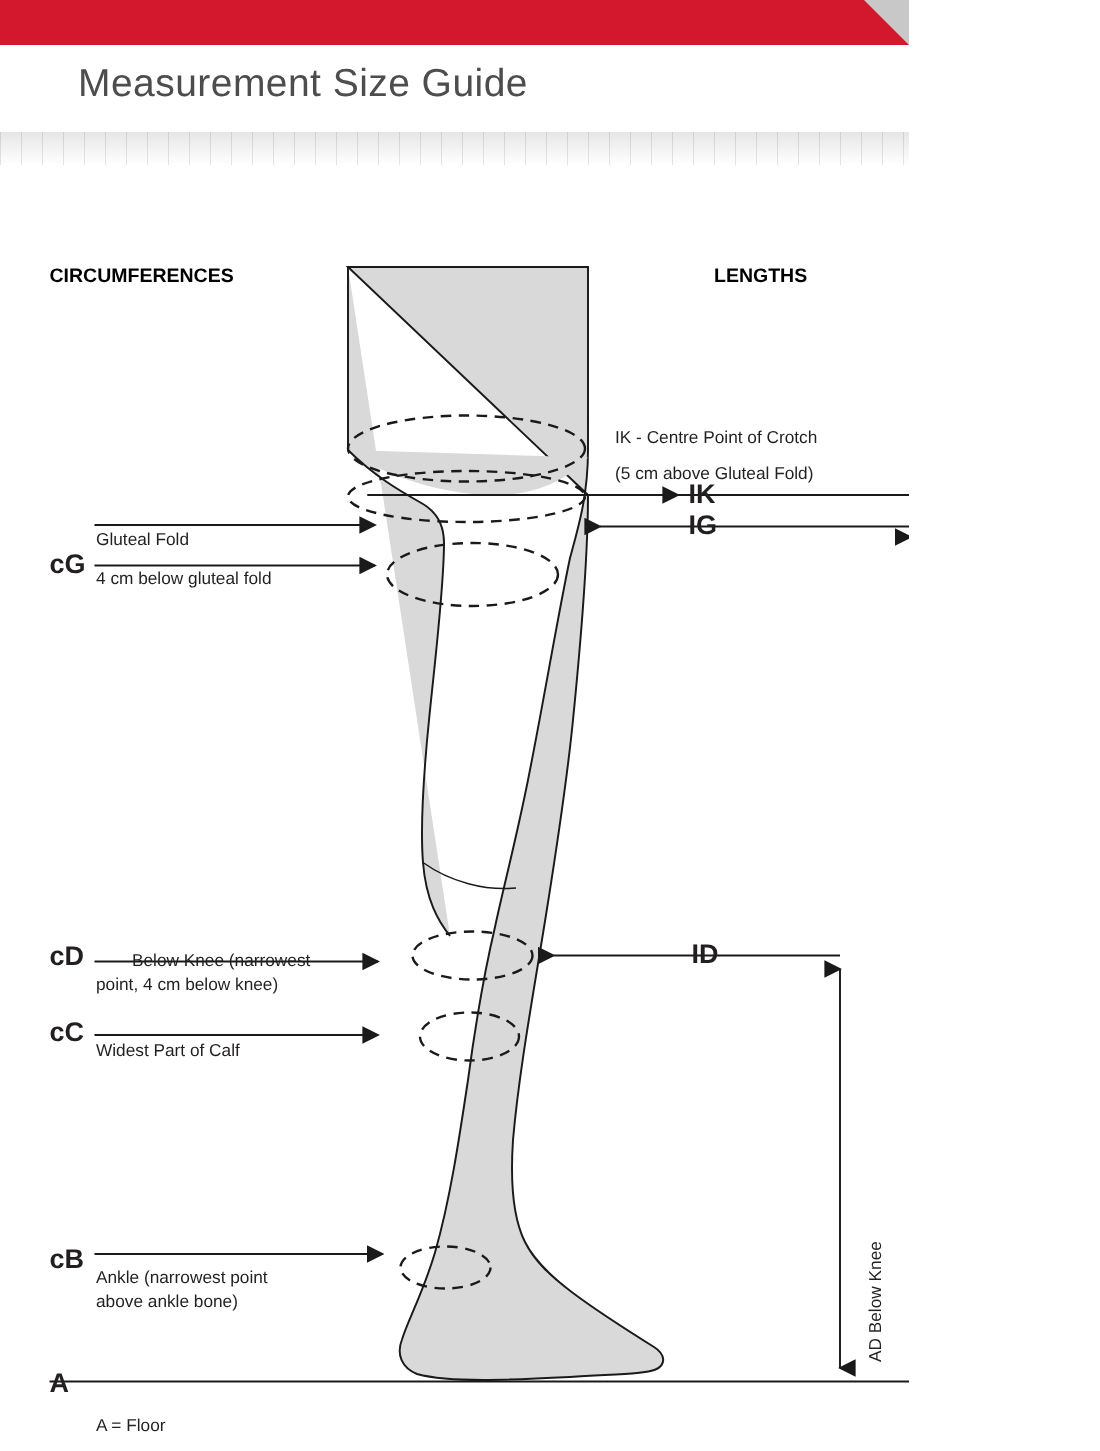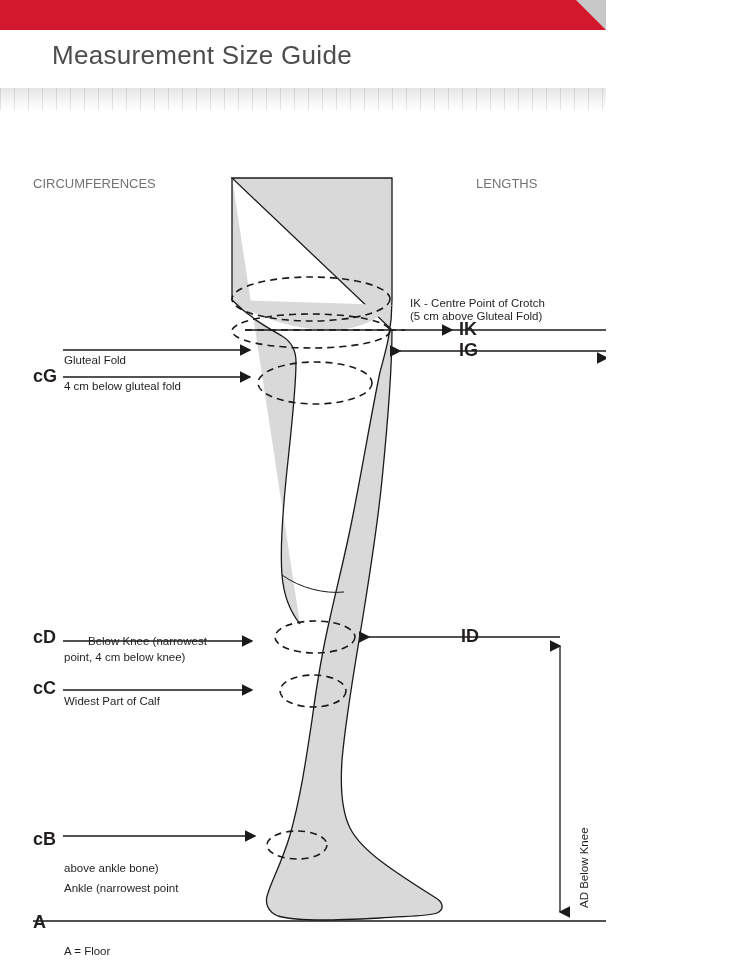--- a/index.html
+++ b/index.html
@@ -67,22 +67,22 @@
     position: absolute;
     left: 0; top: 110px;
     width: 733px; height: 30px;
     background: linear-gradient(#ffffff, #ffffff);
   }
 
   
   .section-label {
     position: absolute;
     font-size: 13px;
-    font-weight: normal;
-    color: #737373;
+    font-weight: bold;
+    color: #000000;
     white-space: nowrap;
   }
   #lbl-circ { left: 33px; top: 176px; }
   #lbl-len  { left: 476px; top: 176px; }
 
   
   #diagram {
     position: absolute;
     left: 0; top: 0;
     width: 733px; height: 967px;
@@ -228,27 +228,27 @@
   <div class="txt" style="left:64px; top:379px;">4 cm below gluteal fold</div>
 
   <div class="txt bold" style="left:33px; top:630px;">cD</div>
   <div class="txt" style="left:64px; top:634px;margin-left:24px;">Below Knee (narrowest</div>
   <div class="txt" style="left:64px; top:650px;">point, 4 cm below knee)</div>
 
   <div class="txt bold" style="left:33px; top:681px;">cC</div>
   <div class="txt" style="left:64px; top:694px;">Widest Part of Calf</div>
 
   <div class="txt bold" style="left:33px; top:832px;">cB</div>
-  <div class="txt" style="left:64px; top:845px;margin-top:36px;">Ankle (narrowest point</div>
+  <div class="txt" style="left:64px; top:845px;">Ankle (narrowest point</div>
   <div class="txt" style="left:64px; top:861px;">above ankle bone)</div>
 
   <div class="txt bold" style="left:33px; top:915px;">A</div>
   <div class="txt" style="left:64px; top:934px;margin-top:10px;">A = Floor</div>
 
-  <div class="txt" style="left:410px; top:296px;text-align:center;">IK - Centre Point of Crotch</div>
+  <div class="txt" style="left:410px; top:285px;text-align:center;">IK - Centre Point of Crotch</div>
   <div class="txt" style="left:410px; top:309px;">(5 cm above Gluteal Fold)</div>
   <div class="txt bold" style="left:459px; top:322px;">IK</div>
   <div class="txt bold" style="left:459px; top:343px;">IG</div>
   <div class="txt bold" style="left:461px; top:629px;">ID</div>
 
   <div class="vert" style="left:578px; top:908px;">AD Below Knee</div>
   <div class="vert" style="left:626px; top:908px;">AG Thigh Length</div>
   <div class="vert" style="left:662px; top:908px;">AGG Thigh Length with Belt</div>
   <div class="vert" style="left:676px; top:908px;">AT Pantyhose</div>
   <div class="vert" style="left:690px; top:908px;">ATM Maternity Pantyhose</div>

